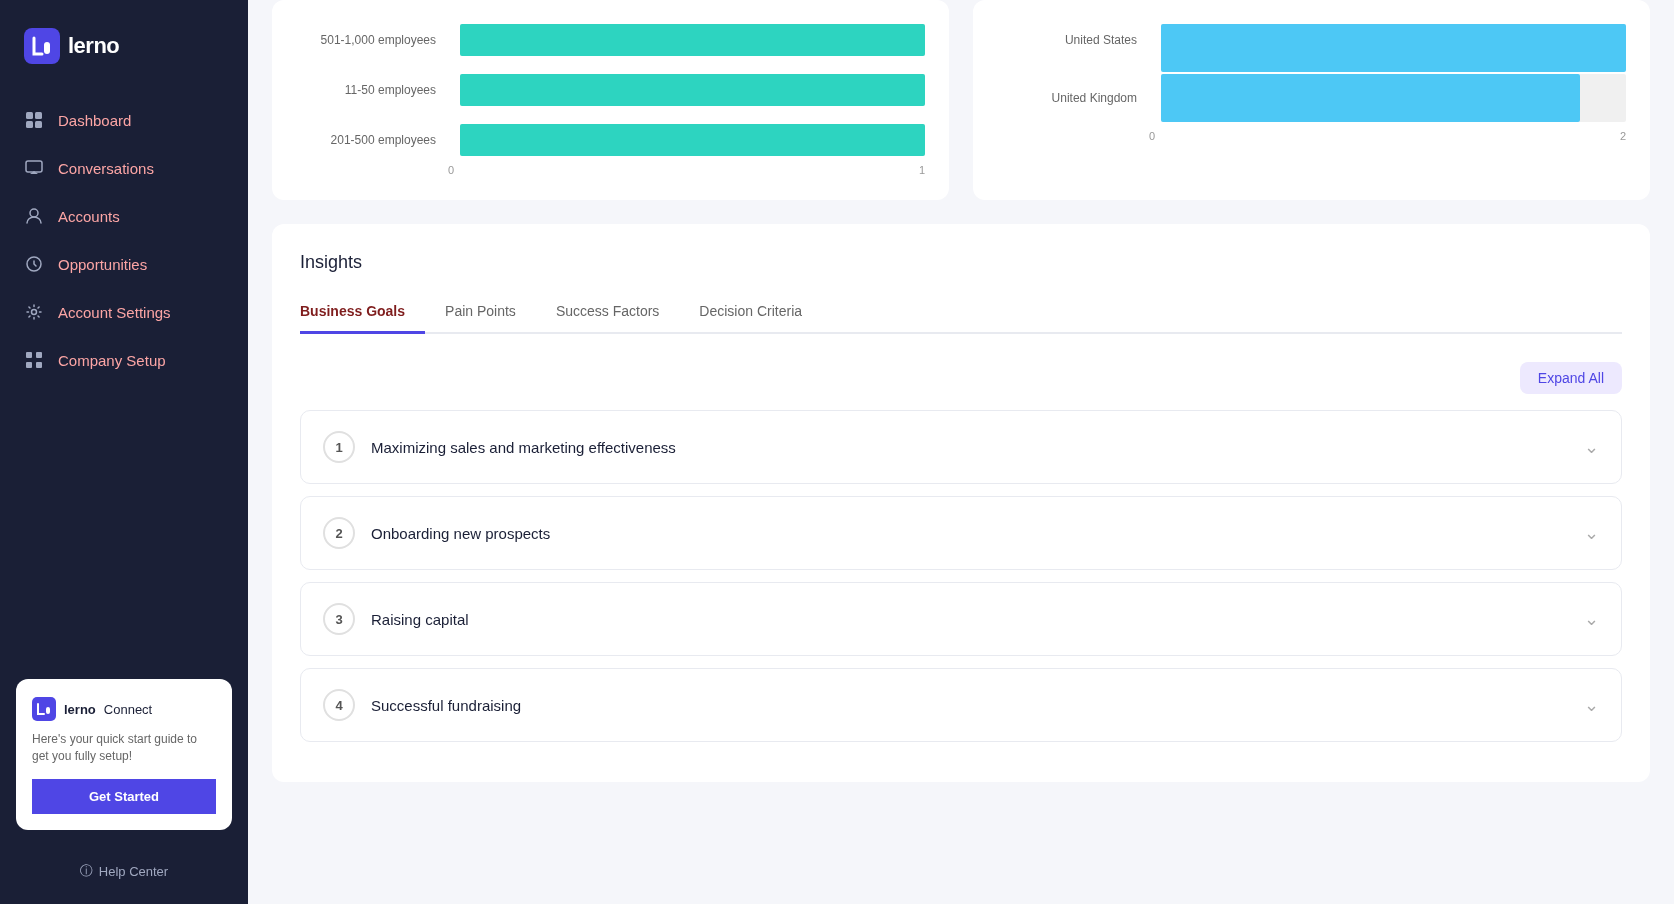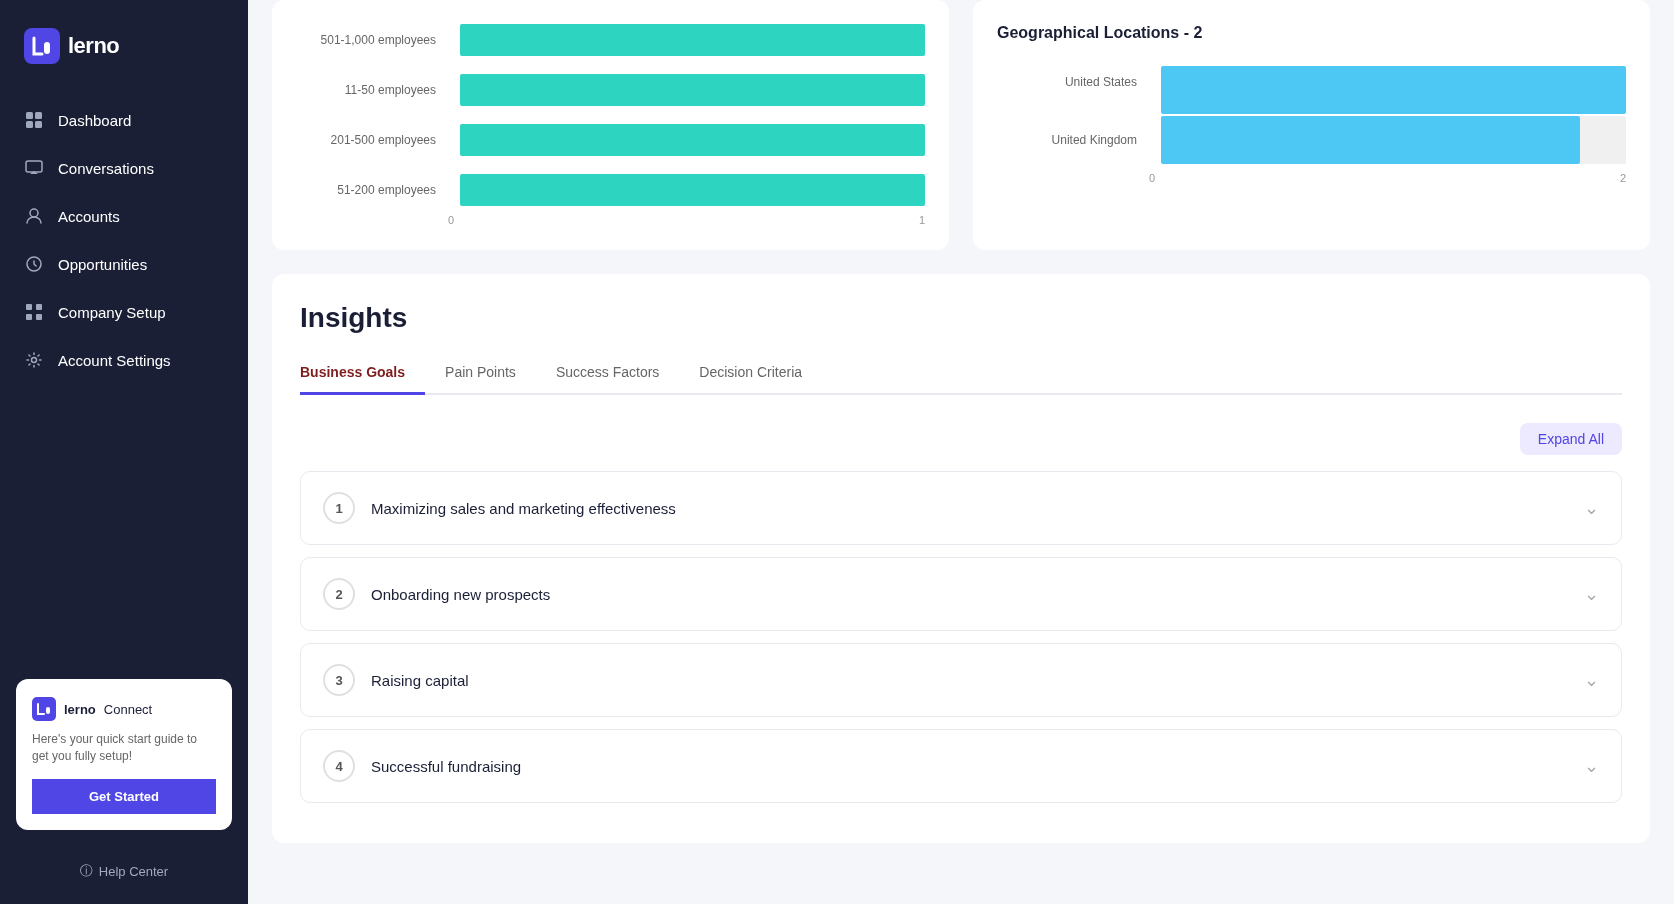--- a/index.html
+++ b/index.html
@@ -33,21 +33,21 @@
       letter-spacing: -0.5px;
     }
     .sidebar-nav {
       flex: 1;
       padding: 8px 0;
     }
     .nav-item {
       display: flex;
       align-items: center;
       padding: 14px 24px;
-      color: #ffffff;
+      color: #fca5a5;
       cursor: pointer;
       font-size: 15px;
       font-weight: 500;
       border-radius: 0;
       transition: background 0.15s;
       gap: 14px;
     }
     .nav-icon {
       width: 20px;
       height: 20px;
@@ -175,22 +175,22 @@
     .axis-label.end { margin-left: auto; }
 
     
     .insights-card {
       background: #ffffff;
       border-radius: 12px;
       padding: 28px;
       margin-bottom: 0;
     }
     .insights-title {
-      font-size: 28px;
-      font-weight: 700;
+      font-size: 18px;
+      font-weight: 400;
       color: #1a1f36;
       margin-bottom: 20px;
     }
 
     .tabs {
       display: flex;
       gap: 0;
       border-bottom: 2px solid #e8eaf0;
       margin-bottom: 28px;
     }
@@ -317,37 +317,37 @@
           <circle cx="9" cy="9" r="7" stroke="#a0a8c0" stroke-width="1.5" fill="none"></circle>
           <path d="M9 6v3l2 2" stroke="#a0a8c0" stroke-width="1.5" stroke-linecap="round" fill="none"></path>
         </svg>
       </span>
       <span>Opportunities</span>
     </div>
 
     <div class="nav-item">
       <span class="nav-icon">
         <svg width="18" height="18" viewBox="0 0 18 18" fill="none">
+          <circle cx="9" cy="9" r="2.5" stroke="#a0a8c0" stroke-width="1.5" fill="none"></circle>
+          <path d="M9 2v1.5M9 14.5V16M2 9h1.5M14.5 9H16M3.93 3.93l1.06 1.06M13.01 13.01l1.06 1.06M3.93 14.07l1.06-1.06M13.01 4.99l1.06-1.06" stroke="#a0a8c0" stroke-width="1.5" stroke-linecap="round"></path>
+        </svg>
+      </span>
+      <span>Account Settings</span>
+    </div>
+
+    <div class="nav-item">
+      <span class="nav-icon">
+        <svg width="18" height="18" viewBox="0 0 18 18" fill="none">
           <rect x="1" y="1" width="6" height="6" rx="1" fill="#a0a8c0"></rect>
           <rect x="1" y="11" width="6" height="6" rx="1" fill="#a0a8c0"></rect>
           <rect x="11" y="1" width="6" height="6" rx="1" fill="#a0a8c0"></rect>
           <rect x="11" y="11" width="6" height="6" rx="1" fill="#a0a8c0"></rect>
         </svg>
       </span>
       <span>Company Setup</span>
-    </div>
-
-    <div class="nav-item">
-      <span class="nav-icon">
-        <svg width="18" height="18" viewBox="0 0 18 18" fill="none">
-          <circle cx="9" cy="9" r="2.5" stroke="#a0a8c0" stroke-width="1.5" fill="none"></circle>
-          <path d="M9 2v1.5M9 14.5V16M2 9h1.5M14.5 9H16M3.93 3.93l1.06 1.06M13.01 13.01l1.06 1.06M3.93 14.07l1.06-1.06M13.01 4.99l1.06-1.06" stroke="#a0a8c0" stroke-width="1.5" stroke-linecap="round"></path>
-        </svg>
-      </span>
-      <span>Account Settings</span>
     </div>
   </div>
 
   <div class="lerno-connect-card">
     <div class="lerno-connect-header">
       <svg class="lerno-connect-logo" viewBox="0 0 24 24" fill="none">
         <rect width="24" height="24" rx="5" fill="#4f46e5"></rect>
         <path d="M6 7 L6 17 L12 17" stroke="white" stroke-width="2" stroke-linecap="round" fill="none"></path>
         <rect x="14" y="10" width="4" height="7" rx="2" fill="white"></rect>
       </svg>
@@ -382,35 +382,28 @@
             <div class="bar-track" style="height: 32px;">
               <div class="bar-fill bar-teal" style="width: 100%; height: 100%;"></div>
             </div>
           </div>
           <div class="bar-row">
             <span class="bar-label">201-500 employees</span>
             <div class="bar-track" style="height: 32px;">
               <div class="bar-fill bar-teal" style="width: 100%; height: 100%;"></div>
             </div>
           </div>
-          <div class="bar-row">
-            <span class="bar-label">51-200 employees</span>
-            <div class="bar-track" style="height: 32px;">
-              <div class="bar-fill bar-teal" style="width: 100%; height: 100%;"></div>
-            </div>
-          </div>
         </div>
         <div class="chart-axis">
           <span class="axis-label">0</span>
           <span class="axis-label end">1</span>
         </div>
       </div>
 
       <div class="chart-card">
-        <div class="chart-title">Geographical Locations - 2</div>
         <div class="bar-chart">
           <div class="bar-row">
             <span class="bar-label">United States</span>
             <div class="bar-track" style="height: 32px;">
               <div class="bar-fill bar-blue" style="width:100%; height:48px;"></div>
             </div>
           </div>
           <div class="bar-row">
             <span class="bar-label">United Kingdom</span>
             <div class="bar-track" style="height:48px;">

